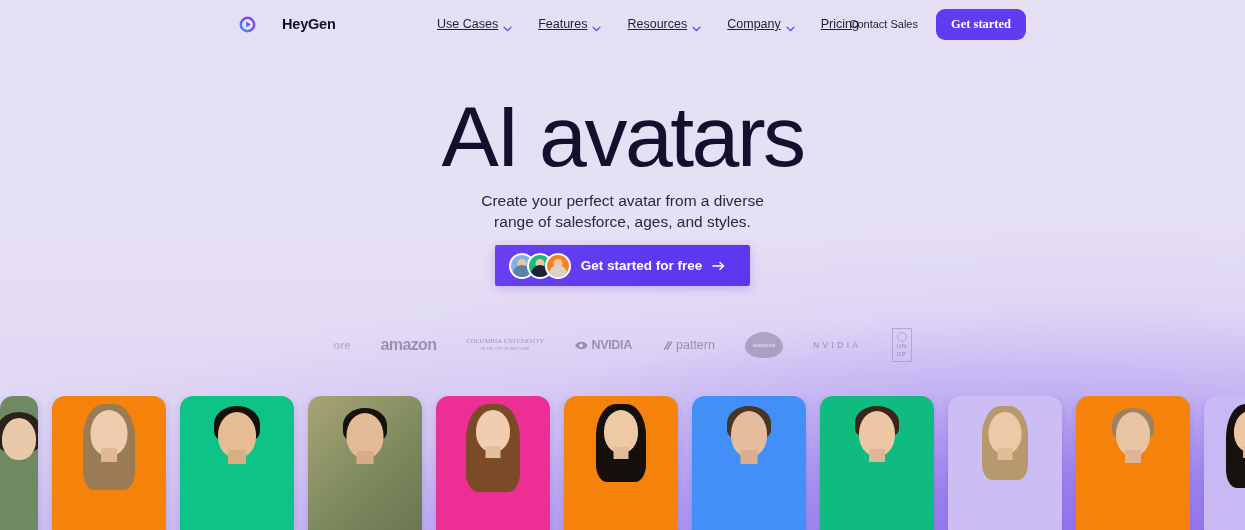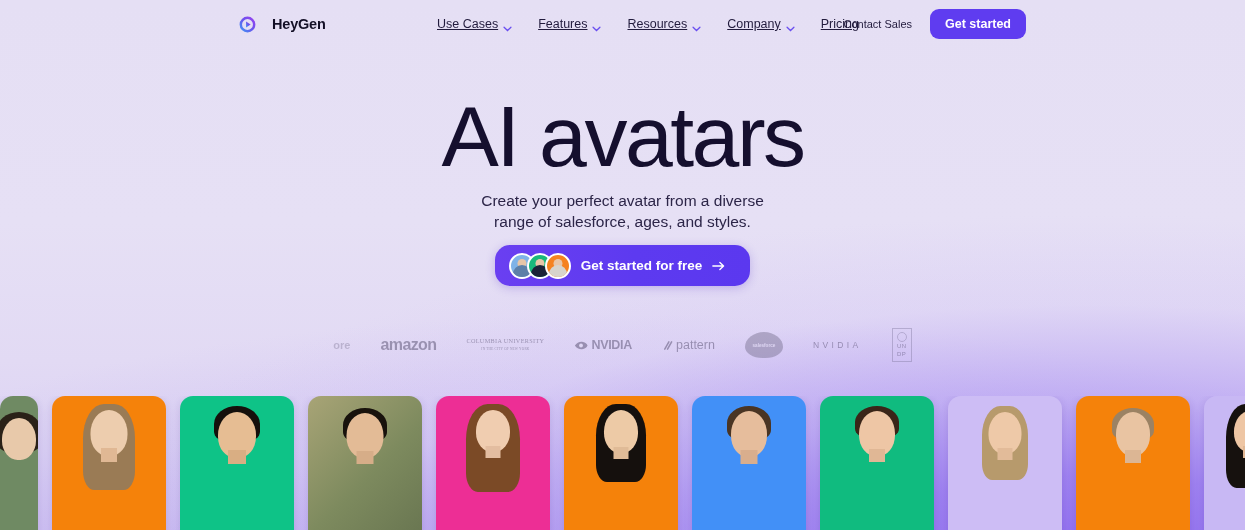--- a/index.html
+++ b/index.html
@@ -38,21 +38,21 @@
     display: flex;
     align-items: center;
     z-index: 20;
   }
 
   .brand {
     position: absolute;
     left: 238px;
     display: flex;
     align-items: center;
-    gap: 15px;
+    gap: 25px;
     cursor: pointer;
   }
   .brand-mark { width: 19px; height: 19px; display: block; }
   .brand-name {
     font-size: 14.5px;
     font-weight: bold;
     color: #130f26;
     letter-spacing: -0.2px;
   }
 
@@ -90,21 +90,21 @@
   }
   .btn-getstarted {
     background: #5f3cf0;
     color: #ffffff;
     font-size: 12.5px;
     font-weight: bold;
     border: none;
     border-radius: 9px;
     padding: 8px 15px;
     cursor: pointer;
-    font-family: Liberation Sans, sans-serif;
+    font-family: Liberation Serif, serif;
     white-space: nowrap;
   }
 
   
   #hero {
     position: absolute;
     top: 0; left: 0;
     width: 1245px;
     text-align: center;
     z-index: 10;
@@ -135,21 +135,21 @@
     width: 1245px;
     display: flex;
     justify-content: center;
   }
   .cta-btn {
     display: flex;
     align-items: center;
     gap: 10px;
     background: linear-gradient(90deg, #6a3ff1 0%, #5d3af0 55%, #5b38ef 100%);
     border: none;
-    border-radius: 15px;
+    border-radius: 2px;
     padding: 8px 24px 8px 14px;
     cursor: pointer;
     height: 41px;
     box-shadow: 0 2px 10px rgba(80,45,200,0.25);
   }
   .cta-avatars { display: flex; align-items: center; }
   .cta-av {
     width: 26px; height: 26px;
     border-radius: 50%;
     border: 2px solid #ffffff;

